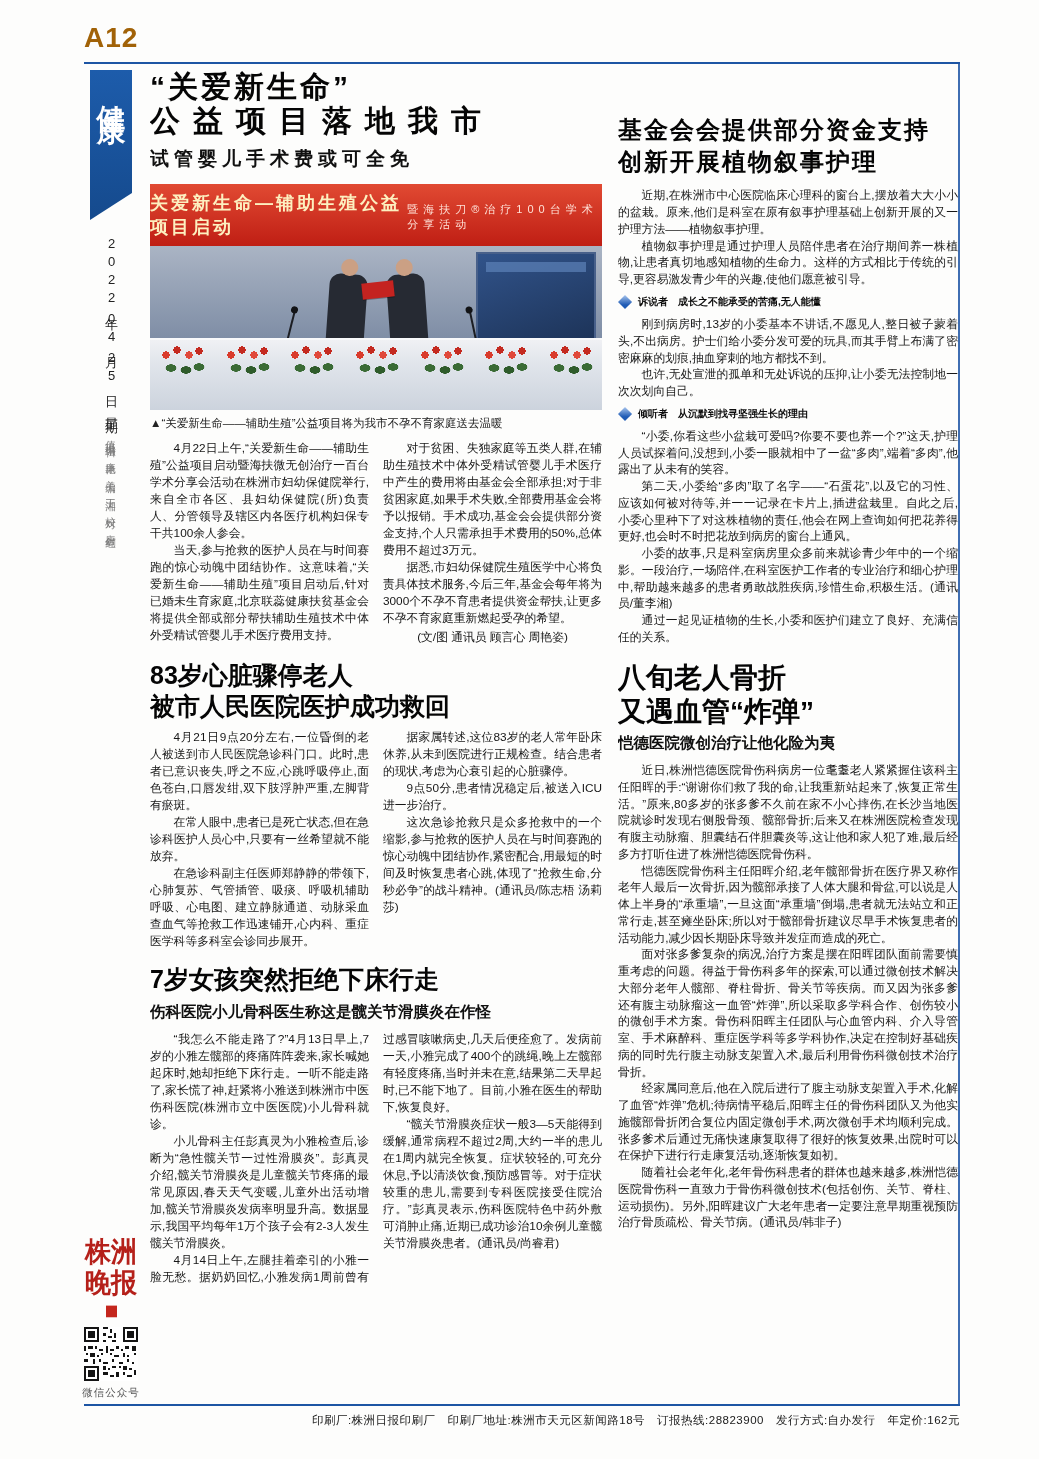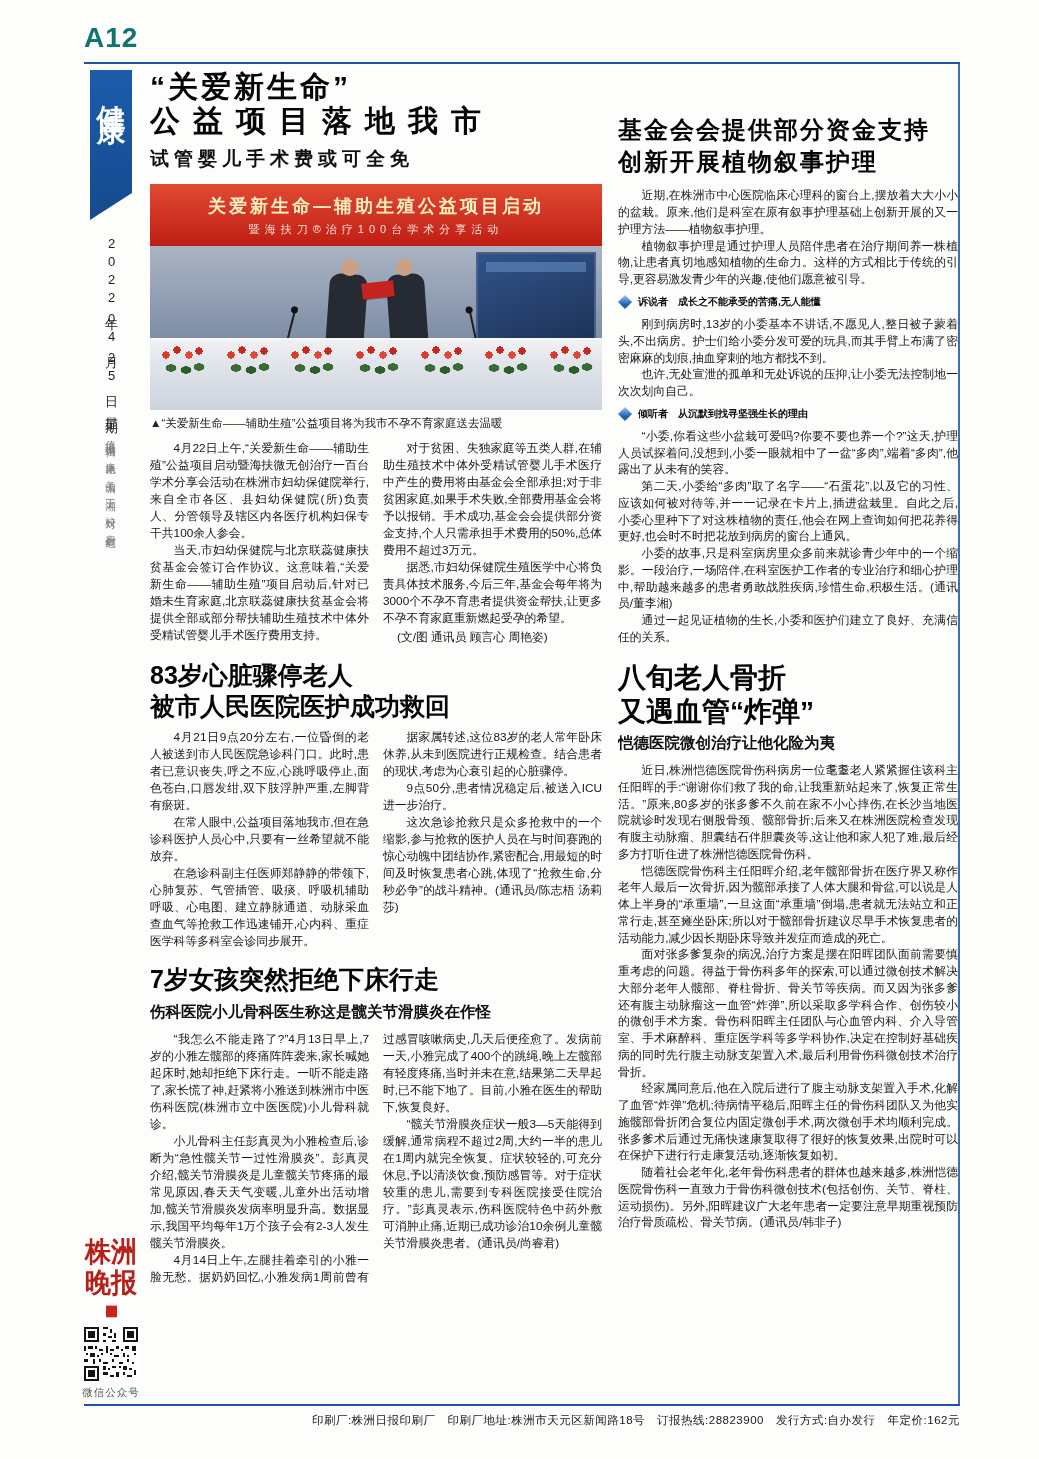--- a/index.html
+++ b/index.html
@@ -1,21 +1,21 @@
 <!DOCTYPE html>
 <html><head>
 <meta charset="utf-8">
 <style>
   html,body { margin:0; padding:0; background:#e9e9e9; }
   .page { position:relative; width:1039px; height:1459px; margin:0 auto; background:#fdfdfc;
           overflow:hidden; font-family:"Liberation Sans","DejaVu Sans",sans-serif; color:#161616;
           --accent-blue:#1d55a4; --banner-red:#c8241a; }
 
   
-  .pageno { position:absolute; left:84px; top:22px; font-size:28px; font-weight:800; letter-spacing:1px; color:#0f766e; }
+  .pageno { position:absolute; left:84px; top:22px; font-size:28px; font-weight:800; letter-spacing:1px; color:#a16207; }
   .rule-top    { position:absolute; left:84px; top:62px;   width:876px; height:2px; background:var(--accent-blue); }
   .rule-right  { position:absolute; left:958px; top:62px;  width:2px; height:1344px; background:var(--accent-blue); opacity:.85; }
   .rule-bottom { position:absolute; left:84px; top:1404px; width:876px; height:2px; background:var(--accent-blue); }
   .footer { position:absolute; left:84px; top:1413px; width:876px; text-align:right; font-size:11.5px; color:#1a1a1a; letter-spacing:.5px; }
 
   
   .rail { position:absolute; left:82px; top:70px; width:58px; height:1330px; display:flex; flex-direction:column; align-items:center; }
   .vtext { writing-mode:vertical-rl; text-orientation:upright; }
   .flag { width:42px; height:150px; background:linear-gradient(180deg,#1d5cab,#154a8d);
           clip-path:polygon(0 0,100% 0,100% 82%,0 100%); display:flex; justify-content:center; padding-top:12px; box-sizing:border-box; }
@@ -39,34 +39,34 @@
   .h2 { margin:14px 0 7px; font-size:25px; font-weight:800; line-height:1.24; color:#050505; }
   .h2-sub { margin:0 0 8px; font-size:15.5px; font-weight:700; color:#101010; }
   .h-right  { font-size:24px; font-weight:800; line-height:1.32; letter-spacing:2px; margin:0 0 10px; color:#050505; }
   .h-right2 { font-size:28px; font-weight:800; line-height:1.24; margin:15px 0 3px; color:#050505; }
 
   
   .body { color:#161616; }
   .cols2 { column-count:2; column-gap:14px; font-size:11.8px; line-height:1.44; text-align:justify; }
   .col-right .body { font-size:11.8px; line-height:1.42; text-align:justify; }
   .para { margin:0; text-indent:2em; }
-  .byline { margin:2px 14px 0; text-align:left; font-size:11.8px; }
+  .byline { margin:2px 4px 0; text-align:center; font-size:11.8px; }
 
   
   .marker { display:flex; align-items:center; margin:7px 0; font-size:10px; color:#0c0c0c; }
   .diamond { width:10px; height:10px; margin:0 8px 0 2px; flex:0 0 auto;
              background:linear-gradient(135deg,#a9c6ee 0%,#1f5bb5 70%); transform:rotate(45deg); }
   .m-label { font-weight:800; margin-right:10px; }
   .m-text  { font-weight:600; }
 
   
   .photo { position:relative; width:452px; height:226px; overflow:hidden; background:#8d99ac; margin-top:2px; }
   .banner { position:absolute; left:0; right:0; top:0; height:62px; z-index:3;
             background:linear-gradient(180deg,#e14a33,#bf1e14);
-            display:flex; flex-direction:column; align-items:center; justify-content:center; }
+            display:flex; flex-direction:row; align-items:center; justify-content:center; }
   .banner-l1 { color:#fdf0c0; font-size:18px; font-weight:800; letter-spacing:3px; }
   .banner-l2 { color:#ffe2d8; font-size:11px; letter-spacing:5px; margin-top:4px; }
   .ph-backdrop { position:absolute; left:0; right:0; top:62px; bottom:70px; background:linear-gradient(180deg,#aab4c4,#7e8da5); }
   .ph-screen { position:absolute; right:6px; top:68px; width:116px; height:92px; z-index:1;
                background:linear-gradient(160deg,#31538a,#1c3256); border:2px solid #48608a; }
   .ph-screen::after { content:""; position:absolute; left:8px; top:8px; right:8px; height:10px; background:#5d82b8; opacity:.7; }
   .person { position:absolute; bottom:70px; width:38px; height:66px; background:#262a33; border-radius:11px 11px 0 0; z-index:2; }
   .person::before { content:""; position:absolute; top:-15px; left:50%; transform:translateX(-50%);
                     width:17px; height:17px; border-radius:50%; background:#cba084; }
   .p1 { left:178px; transform:rotate(4deg); }
@@ -149,35 +149,35 @@
         <div class="flower"></div>
         <div class="flower"></div>
         <div class="flower"></div>
       </div>
     </figure>
     <div class="caption">▲“关爱新生命——辅助生殖”公益项目将为我市不孕不育家庭送去温暖</div>
 
     <div class="body cols2">
       <div>
           <p class="para">4月22日上午,“关爱新生命——辅助生殖”公益项目启动暨海扶微无创治疗一百台学术分享会活动在株洲市妇幼保健院举行,来自全市各区、县妇幼保健院(所)负责人、分管领导及辖区内各医疗机构妇保专干共100余人参会。</p>
-          <p class="para">当天,市妇幼保健院与北京联蕊健康扶贫基金会签订合作协议。这意味着,“关爱新生命——辅助生殖”项目启动后,针对已婚未生育家庭,北京联蕊健康扶贫基金会将提供全部或部分帮扶辅助生殖技术中体外受精试管婴儿手术医疗费用支持。</p>
+          <p class="para">当天,参与抢救的医护人员在与时间赛跑的惊心动魄中团结协作。这意味着,“关爱新生命——辅助生殖”项目启动后,针对已婚未生育家庭,北京联蕊健康扶贫基金会将提供全部或部分帮扶辅助生殖技术中体外受精试管婴儿手术医疗费用支持。</p>
           <p class="para">对于贫困、失独家庭等五类人群,在辅助生殖技术中体外受精试管婴儿手术医疗中产生的费用将由基金会全部承担;对于非贫困家庭,如果手术失败,全部费用基金会将予以报销。手术成功,基金会会提供部分资金支持,个人只需承担手术费用的50%,总体费用不超过3万元。</p>
           <p class="para">据悉,市妇幼保健院生殖医学中心将负责具体技术服务,今后三年,基金会每年将为3000个不孕不育患者提供资金帮扶,让更多不孕不育家庭重新燃起受孕的希望。</p>
         </div>
       <p class="byline">(文/图 通讯员 顾言心 周艳姿)</p>
     </div>
 
     <div class="h2">
       <div>83岁心脏骤停老人</div>
       <div>被市人民医院医护成功救回</div>
     </div>
     <div class="body cols2">
       <div>
           <p class="para">4月21日9点20分左右,一位昏倒的老人被送到市人民医院急诊科门口。此时,患者已意识丧失,呼之不应,心跳呼吸停止,面色苍白,口唇发绀,双下肢浮肿严重,左脚背有瘀斑。</p>
-          <p class="para">在常人眼中,公益项目落地我市,但在急诊科医护人员心中,只要有一丝希望就不能放弃。</p>
+          <p class="para">在常人眼中,患者已是死亡状态,但在急诊科医护人员心中,只要有一丝希望就不能放弃。</p>
           <p class="para">在急诊科副主任医师郑静静的带领下,心肺复苏、气管插管、吸痰、呼吸机辅助呼吸、心电图、建立静脉通道、动脉采血查血气等抢救工作迅速铺开,心内科、重症医学科等多科室会诊同步展开。</p>
           <p class="para">据家属转述,这位83岁的老人常年卧床休养,从未到医院进行正规检查。结合患者的现状,考虑为心衰引起的心脏骤停。</p>
           <p class="para">9点50分,患者情况稳定后,被送入ICU进一步治疗。</p>
           <p class="para">这次急诊抢救只是众多抢救中的一个缩影,参与抢救的医护人员在与时间赛跑的惊心动魄中团结协作,紧密配合,用最短的时间及时恢复患者心跳,体现了“抢救生命,分秒必争”的战斗精神。(通讯员/陈志梧 汤莉莎)</p>
         </div>
     </div>
 
     <div class="h2">7岁女孩突然拒绝下床行走</div>
     <div class="h2-sub">伤科医院小儿骨科医生称这是髋关节滑膜炎在作怪</div>
     <div class="body cols2">

